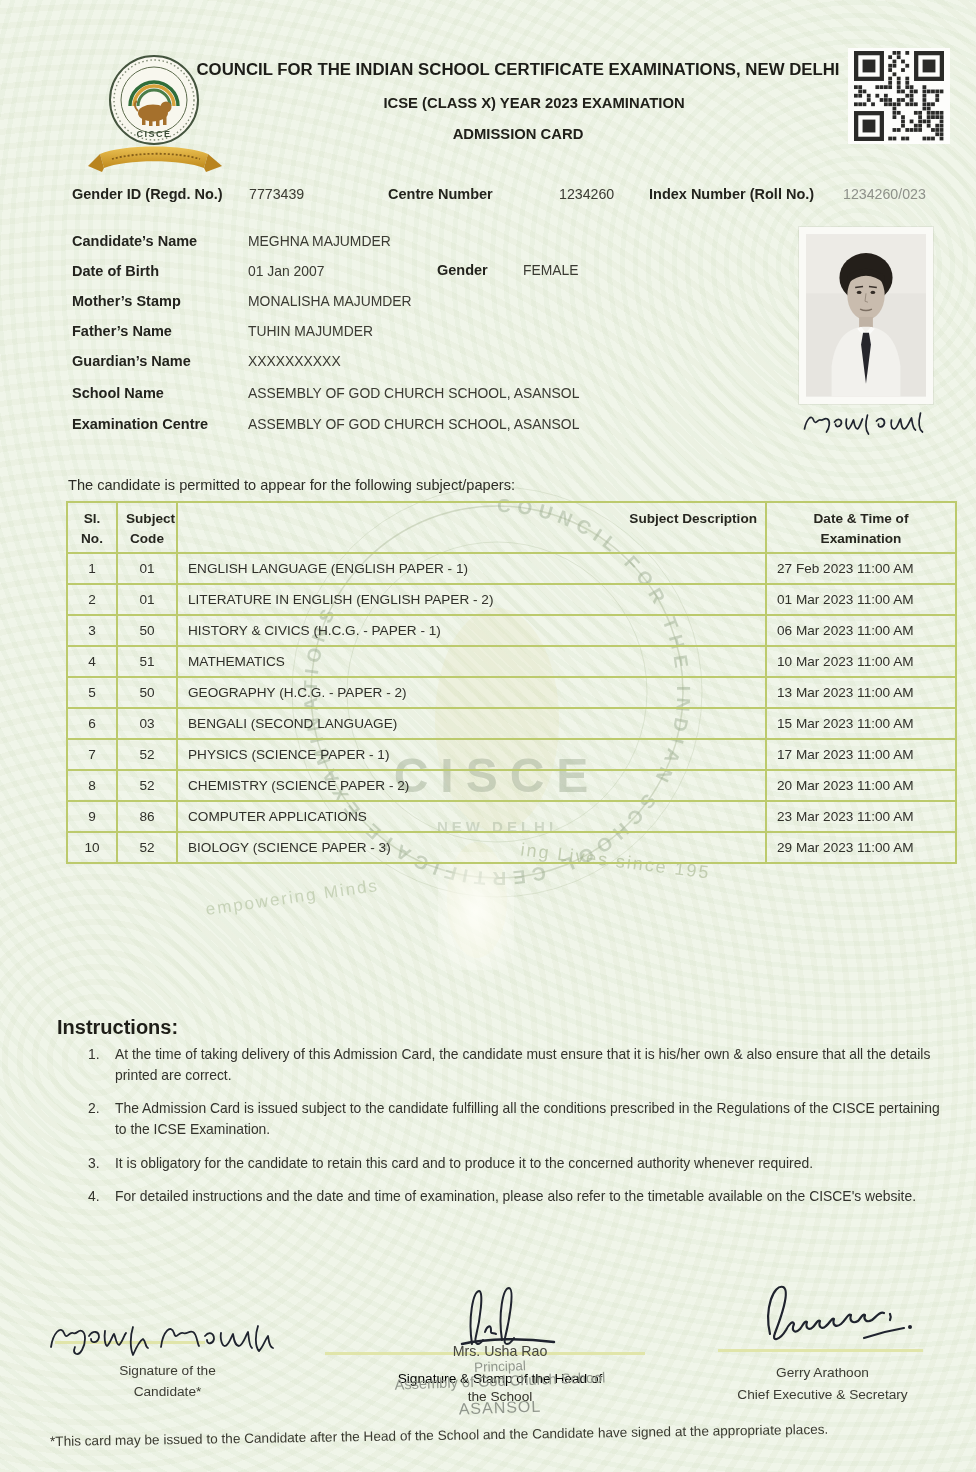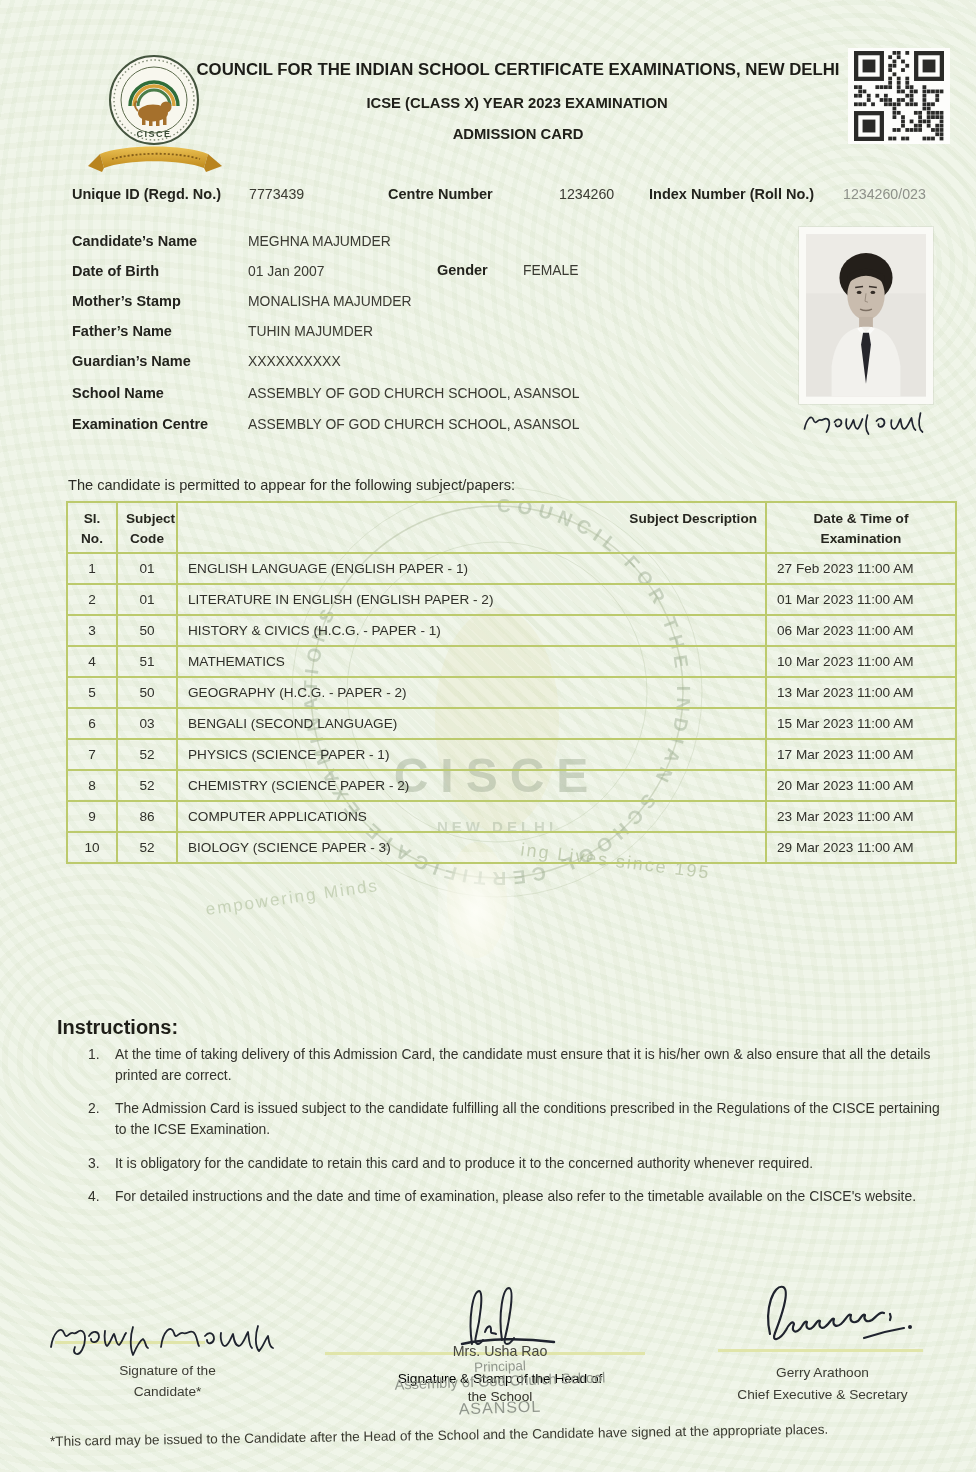--- a/index.html
+++ b/index.html
@@ -6,21 +6,21 @@
   body { background:#c9ccc2; font-family:"Liberation Sans","DejaVu Sans",sans-serif; }
   .page { position:relative; width:976px; height:1472px; margin:0 auto; overflow:hidden;
           background:#f0f5e9; color:#2b2b26; }
   .tex { position:absolute; inset:0; pointer-events:none; }
   .tex1 { background:repeating-radial-gradient(circle at 88% 18%, rgba(140,180,120,0.06) 0 5px, rgba(0,0,0,0) 5px 13px); }
   .tex2 { background:repeating-radial-gradient(circle at 10% 72%, rgba(150,165,100,0.05) 0 6px, rgba(0,0,0,0) 6px 15px); }
   .abs { position:absolute; }
 
   
   .hdr-org  { position:absolute; left:180px; top:60px;  width:676px; text-align:center; font-size:16.8px; font-weight:bold; color:#1d1d18; }
-  .hdr-exam { position:absolute; left:179px; top:95px;  width:676px; text-align:center; font-size:14.8px; font-weight:bold; color:#20201a; }
+  .hdr-exam { position:absolute; left:196px; top:95px;  width:676px; text-align:center; font-size:14.8px; font-weight:bold; color:#20201a; }
   .hdr-doc  { position:absolute; left:180px; top:126px; width:676px; text-align:center; font-size:14.8px; font-weight:bold; color:#20201a; }
   .logo-svg { position:absolute; left:82px; top:44px; }
   .qr-wrap  { position:absolute; left:848px; top:48px; width:102px; height:96px; background:#fdfdfb; padding:3px; }
 
   
   .idrow span { position:absolute; top:186px; white-space:nowrap; }
   .lbl  { font-weight:bold; font-size:14.5px; color:#23231d; }
   .val  { font-size:14.2px; color:#3a3a32; }
   .id-l1{ left:72px; } .id-v1{ left:249px; } .id-l2{ left:388px; } .id-v2{ left:523px;margin-left:36px; }
   .id-l3{ left:649px; } .id-v3{ left:843px; color:#8d9089;text-align:center; }
@@ -262,21 +262,21 @@
           <rect x="66.1" y="4.4" width="22" height="22" fill="#fdfdfb"></rect>
           <rect x="70.5" y="8.8" width="13.2" height="13.2"></rect>
         <rect x="0" y="61.7" width="30.8" height="30.8"></rect>
           <rect x="4.4" y="66.1" width="22" height="22" fill="#fdfdfb"></rect>
           <rect x="8.8" y="70.5" width="13.2" height="13.2"></rect>
       </g>
     </svg>
   </div>
 
   <div class="idrow">
-    <span class="lbl id-l1">Unique ID (Regd. No.)</span>
+    <span class="lbl id-l1">Gender ID (Regd. No.)</span>
     <span class="val id-v1">7773439</span>
     <span class="lbl id-l2">Centre Number</span>
     <span class="val id-v2">1234260</span>
     <span class="lbl id-l3">Index Number (Roll No.)</span>
     <span class="val id-v3">1234260/023</span>
   </div>
 
   <div>
     <div class="drow" style="top:232px"><span class="lab">Candidate’s Name</span><span class="dval">MEGHNA MAJUMDER</span></div>
     <div class="drow" style="top:262px"><span class="lab">Date of Birth</span><span class="dval">01 Jan 2007</span></div>

